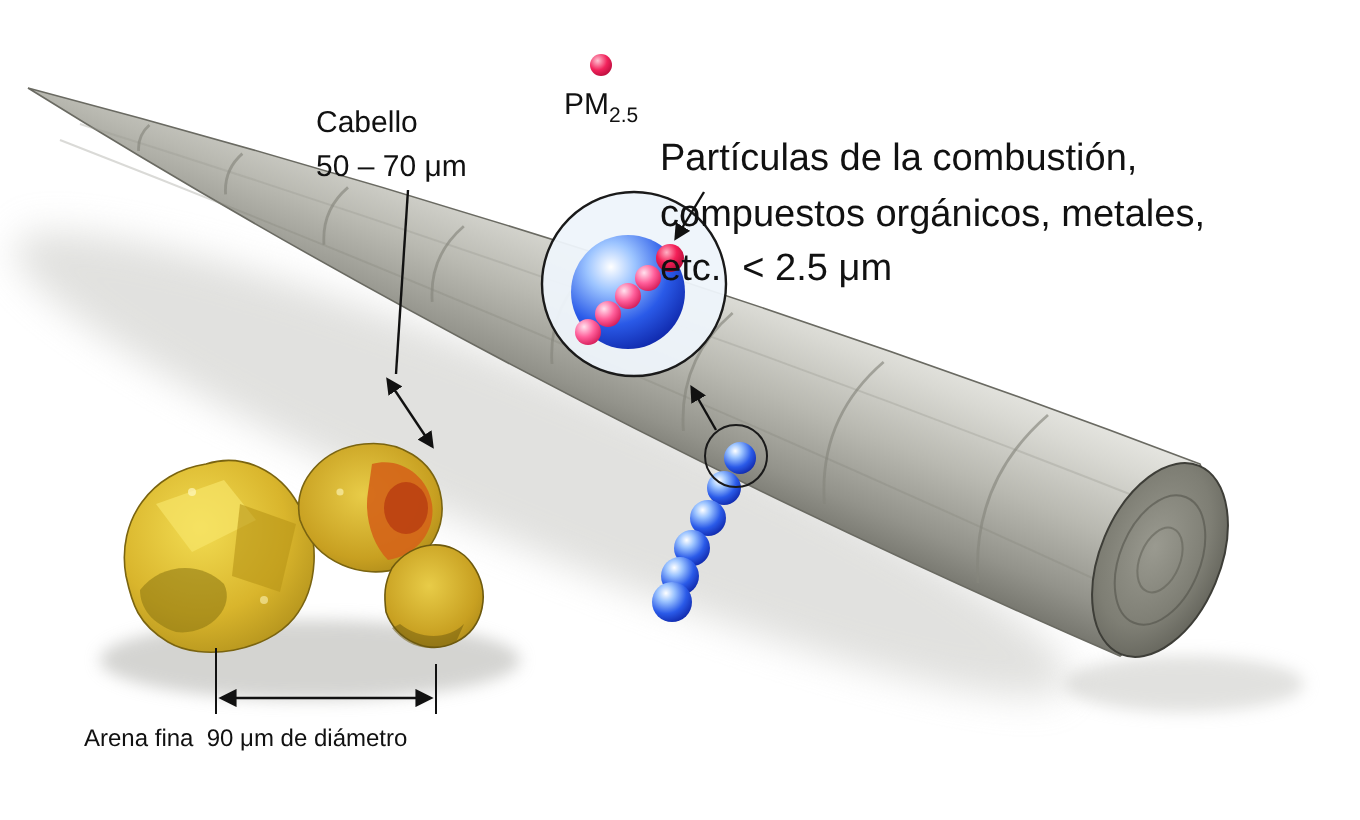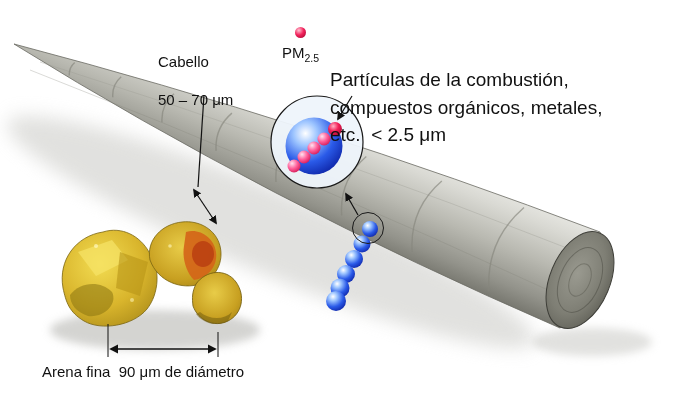--- a/index.html
+++ b/index.html
@@ -9,33 +9,33 @@
     background: #ffffff;
     overflow: hidden;
     font-family: "Liberation Sans", sans-serif;
     color: #111111;
   }
   #art { position: absolute; left: 0; top: 0; }
   .txt { position: absolute; line-height: 1.3; flex-direction: column; }
   .center { text-align: left; }
   .hair-label { left: 158px; top: 52px; width: 92px; font-size: 15px; }
   .hair-label .t1 { display: block; }
-  .hair-label .t2 { display: block; margin-top: 18px; }
+  .hair-label .t2 { display: block; margin-top: 2px; }
   .pm-tag { display: flex; align-items: center; gap: 5px; font-size: 15px; }
   .pm25-tag { left: 282px; top: 27px; }
   .pm10-tag { left: 428px; top: 166px; }
   .pm-tag sub { font-size: 10.5px; }
   .dot {
     display: inline-block; width: 11px; height: 11px; border-radius: 50%;
   }
   .dot-red  { background: radial-gradient(circle at 35% 30%, #ffc2d2 0%, #f2235c 45%, #99002a 100%); }
   .dot-blue { background: radial-gradient(circle at 35% 30%, #d6e6ff 0%, #2e5cea 50%, #081a9a 100%); }
   .pm25-desc { left: 330px; top: 66px; width: 300px; font-size: 19px; line-height: 1.45; }
   .pm10-desc { left: 396px; top: 196px; font-size: 14.5px; }
-  .sand-caption { left: 42px; top: 362px; font-size: 15px; }
+  .sand-caption { left: 42px; top: 362px; font-size: 12px; }
 </style>
 </head>
 <body>
 
 <div id="page">
 
   <svg id="art" width="680" height="410" viewBox="0 0 680 410">
     <defs>
       <linearGradient id="hairGrad" gradientUnits="userSpaceOnUse" x1="340" y1="60" x2="230" y2="324">
         <stop offset="0.16" stop-color="#efefeb"></stop>

